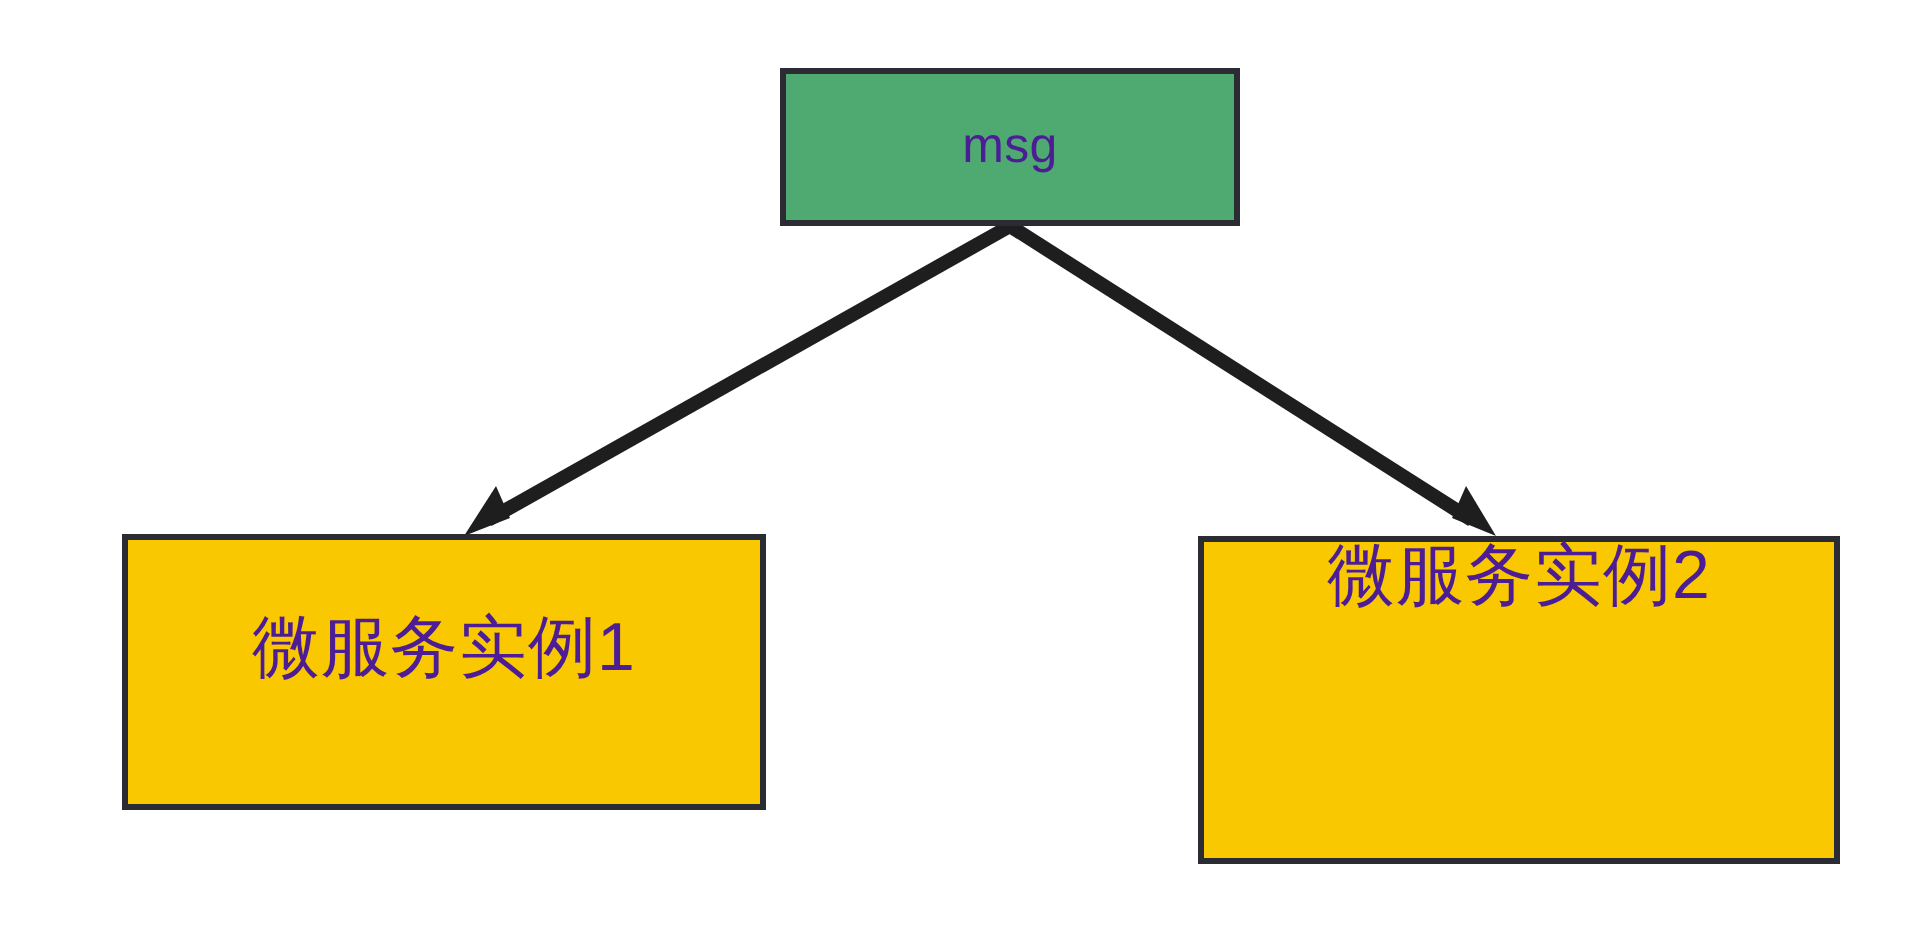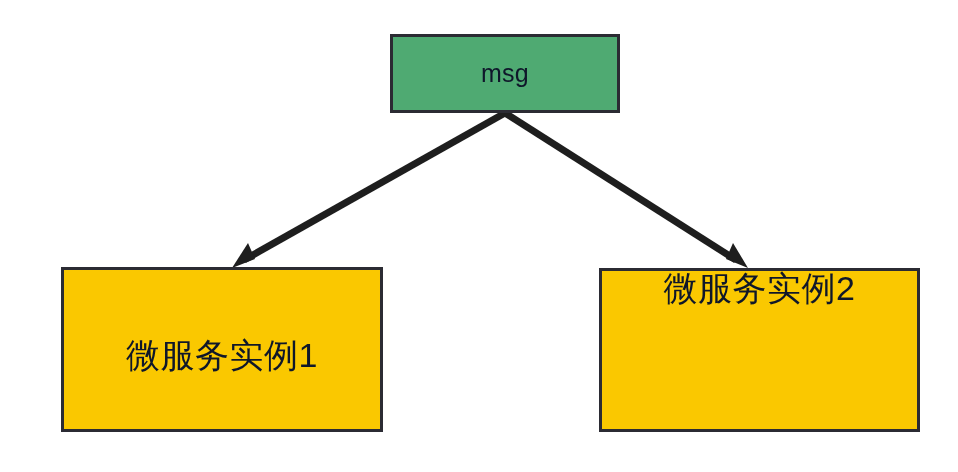--- a/index.html
+++ b/index.html
@@ -34,43 +34,43 @@
     position: absolute;
     box-sizing: border-box;
     display: flex;
     align-items: center;
     justify-content: center;
     border: 3px solid #2b2b33;
   }
   .node-label {
     display: block;
     text-align: center;
-    color: #0f172a;
+    color: #4c1d95;
     line-height: 1;
     white-space: nowrap;
   }
   #node-broker {
     left: 390px;
     top: 34px;
     width: 230px;
     height: 79px;
     background: #4faa72;
   }
   #node-broker .node-label {
     font-size: 25px;
     letter-spacing: 0.2px;
   }
   #node-instance-1 {
     left: 61px;
     top: 267px;
     width: 322px;
-    height: 165px;
+    height: 138px;
     background: #fac800;
     align-items: flex-start;
-    padding-top: 68px;
+    padding-top: 37px;
   }
   #node-instance-2 {
     left: 599px;
     top: 268px;
     width: 321px;
     height: 164px;
     background: #fac800;
     align-items: flex-start;
   }
   #node-instance-1 .node-label,

